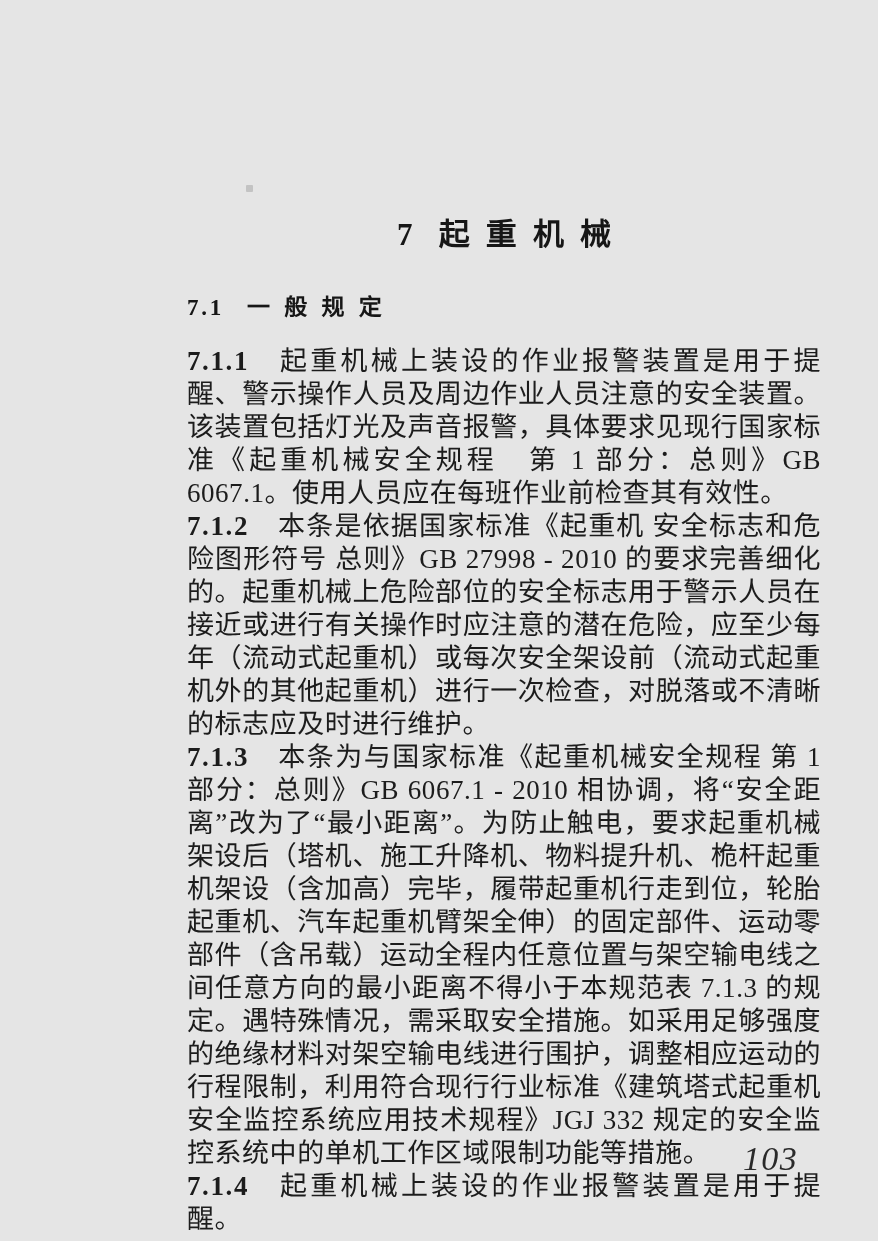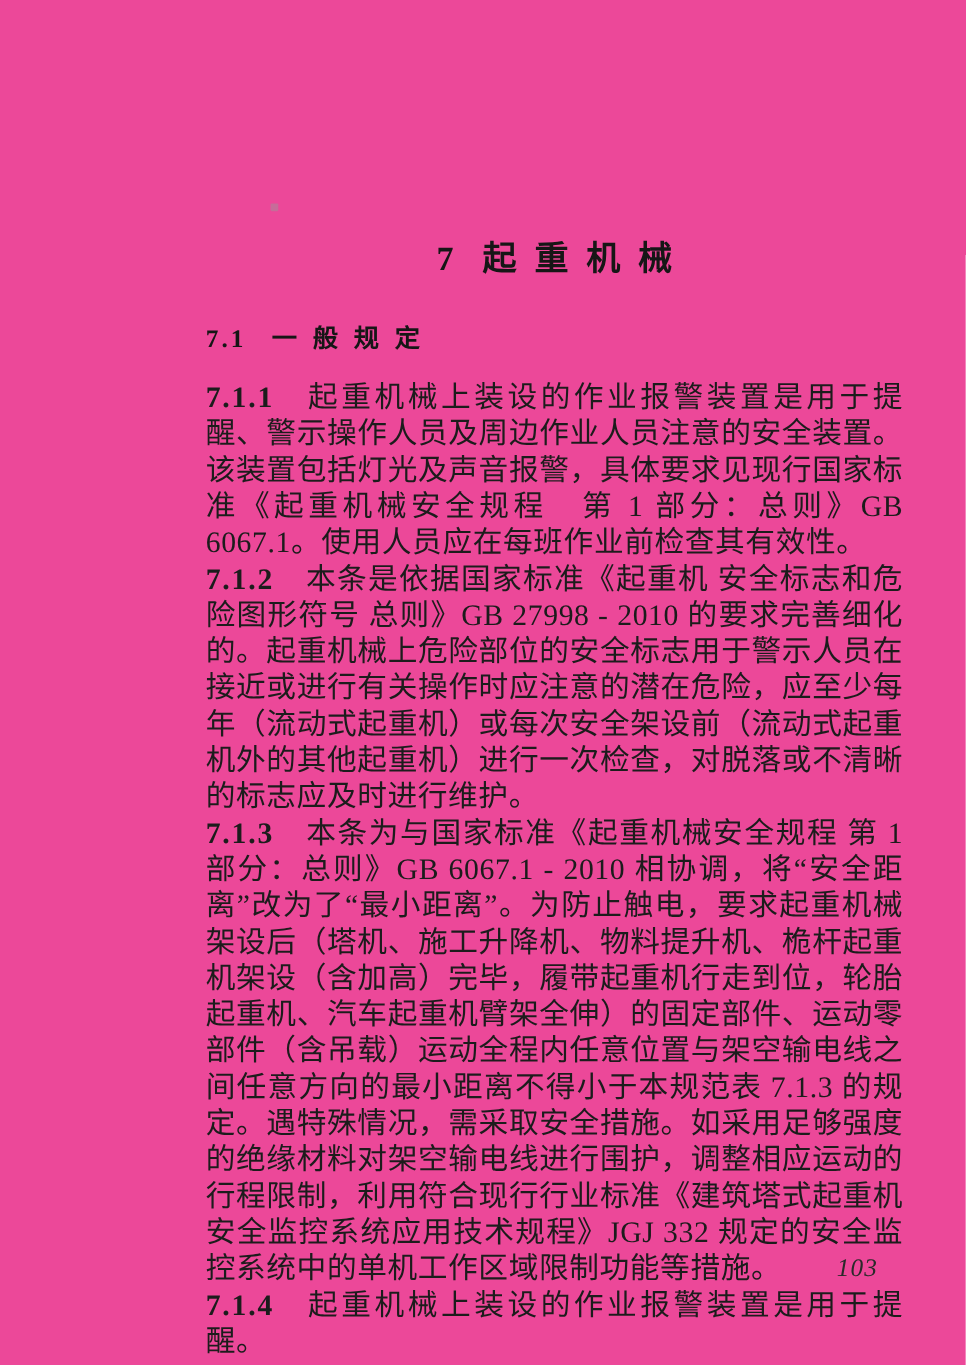--- a/index.html
+++ b/index.html
@@ -4,21 +4,21 @@
 <style>
   html, body {
     margin: 0;
     padding: 0;
     background: #ffffff;
   }
   .page {
     position: relative;
     width: 878px;
     height: 1241px;
-    background: #ec4899;
+    background: #e5e5e5;
     overflow: hidden;
     font-family: "Liberation Serif", "DejaVu Serif", serif;
     color: #1c1c1c;
   }
   .scan-dot {
     position: absolute;
     left: 246px;
     top: 185px;
     width: 7px;
     height: 7px;
@@ -79,21 +79,21 @@
   }
   .para-num {
     font-weight: 700;
     letter-spacing: 0.06em;
     margin-right: 1.05em;
   }
   .page-number {
     position: absolute;
     right: 80px;
     top: 1140px;
-    font-size: 23px;
+    font-size: 34px;
     font-style: italic;
     font-family: "Liberation Serif", "DejaVu Serif", serif;
     color: #2a2a2a;
     letter-spacing: 0.04em;
   }
 </style>
 </head>
 <body>
 
 <div class="page">

